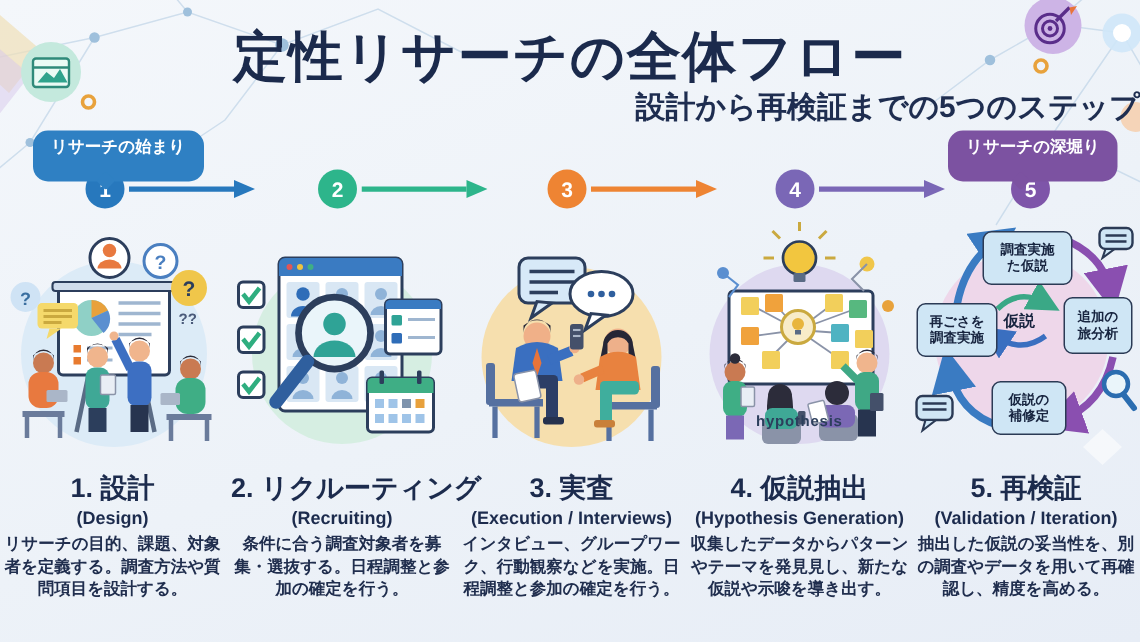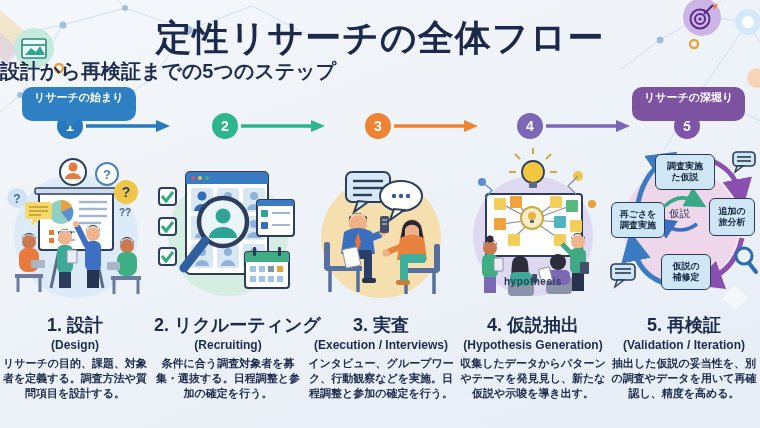--- a/index.html
+++ b/index.html
@@ -4,21 +4,21 @@
 <style>
   html,body{margin:0;padding:0;background:#dfe6ef;}
   .canvas{position:relative;width:760px;height:428px;overflow:hidden;
     background:linear-gradient(160deg,#f4f7fb 0%,#edf2f8 55%,#e7edf6 100%);
     font-family:"Liberation Sans","DejaVu Sans",sans-serif;color:#1c2b4d;}
   .abs{position:absolute;}
   .bg-decor{position:absolute;left:0;top:0;width:760px;height:428px;}
 
   .title{left:0;right:0;top:14px;text-align:center;font-size:36px;font-weight:800;
     letter-spacing:1px;color:#1b2a4c;}
-  .subtitle{left:0;right:0;top:58px;text-align:left;font-size:20px;font-weight:700;color:#1e2d50;}
+  .subtitle{left:0;right:0;top:58px;text-align:right;font-size:20px;font-weight:700;color:#1e2d50;}
 
   .badge{top:87px;padding:3px 12px 16px;border-radius:10px;color:#fff;font-size:11px;
     font-weight:700;white-space:nowrap;z-index:3;}
   .badge .tail{position:absolute;left:44px;bottom:-4px;width:9px;height:9px;
     background:inherit;transform:rotate(45deg);border-radius:2px;}
   .badge-start{left:22px;}
   .badge-end{left:632px;}
 
   .step-circle{top:113px;width:26px;height:26px;border-radius:50%;display:flex;
     align-items:center;justify-content:center;color:#fff;font-size:14px;font-weight:700;z-index:2;}
@@ -28,21 +28,21 @@
   .illus svg{width:150px;height:164px;display:block;}
 
   .caption{top:313px;width:148px;text-align:center;}
   .cap-title{font-size:18px;font-weight:800;white-space:nowrap;color:#1c2b4d;}
   .cap-sub{font-size:12px;font-weight:700;white-space:nowrap;margin-top:1px;color:#1c2b4d;}
   .cap-desc{font-size:11px;font-weight:700;line-height:1.38;margin-top:4px;color:#202e4e;}
 
   .cycle-node{position:absolute;background:#cfe6f5;border:1.5px solid #2b3a55;border-radius:6px;
     display:flex;align-items:center;justify-content:center;text-align:center;
     font-size:9px;font-weight:700;line-height:1.25;white-space:pre-line;color:#17243f;z-index:2;}
-  .cycle-center{position:absolute;font-size:10.5px;font-weight:400;color:#17243f;z-index:2;}
+  .cycle-center{position:absolute;font-size:10.5px;font-weight:700;color:#17243f;z-index:2;}
   .board-label{position:absolute;font-size:10px;font-weight:800;color:#2c3e5c;
     letter-spacing:.5px;z-index:2;margin-top:40px;}
 </style>
 </head>
 <body>
 
 <div class="canvas">
 
   <svg class="bg-decor">
     <g stroke="#bcd2e6" stroke-width="1" opacity="0.65" fill="none">

